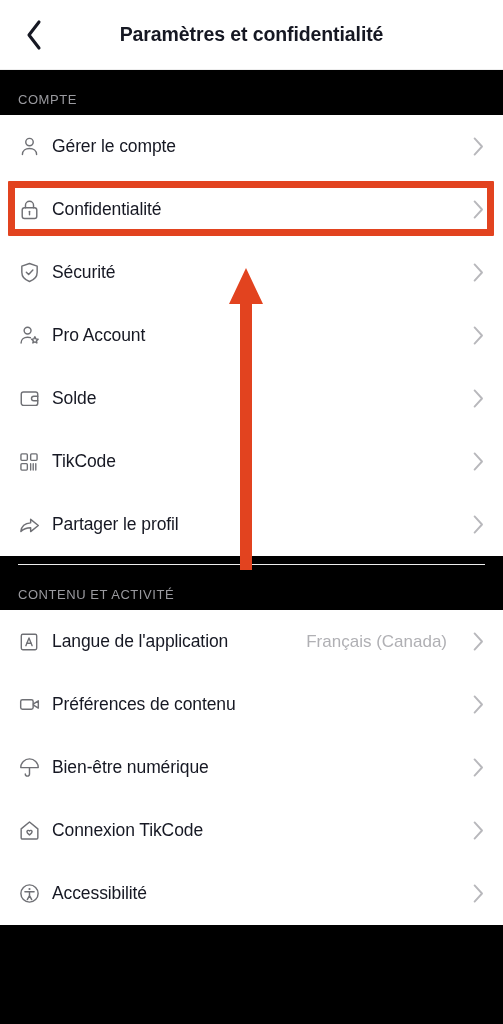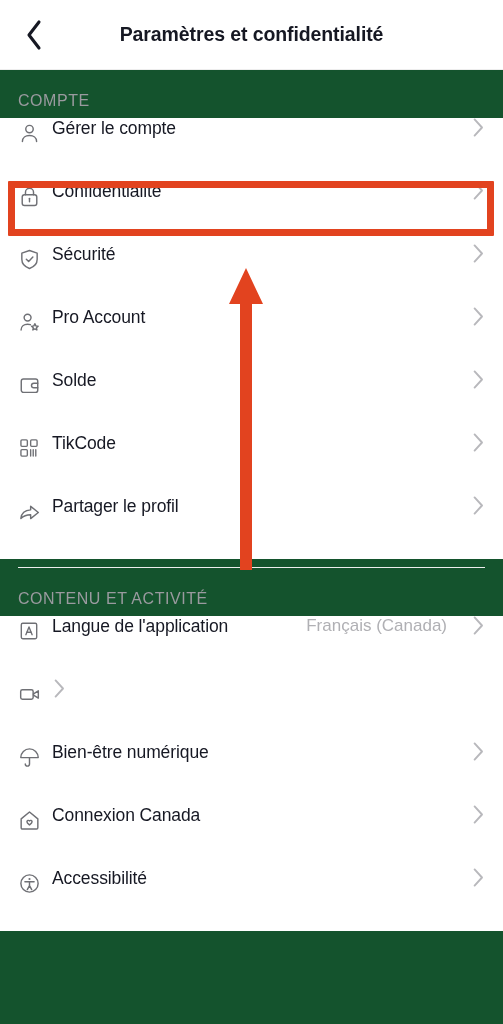--- a/index.html
+++ b/index.html
@@ -10,21 +10,21 @@
     height: 1024px;
     background: #ffffff;
     font-family: "Liberation Sans", sans-serif;
     -webkit-font-smoothing: antialiased;
   }
 
   #screen {
     position: relative;
     width: 503px;
     height: 1024px;
-    background: #14532d;
+    background: #000000;
     overflow: hidden;
   }
 
   
   .header {
     position: relative;
     height: 70px;
     display: flex;
     align-items: center;
     background: #ffffff;
@@ -50,37 +50,37 @@
     text-align: center;
     font-size: 19.5px;
     font-weight: bold;
     color: #161823;
     letter-spacing: -0.1px;
   }
 
   
   .section-label {
     padding: 22px 18px 8px 18px;
-    font-size: 16px;
+    font-size: 13px;
     color: #9a9a9f;
     letter-spacing: 0.55px;
     text-transform: uppercase;
   }
 
   .section-divider {
     height: 1px;
     background: #ededed;
     margin: 8px 18px 0 18px;
   }
 
   
   .row {
     position: relative;
     display: flex;
-    align-items: flex-start;
+    align-items: center;
     height: 63px;
     padding: 0 18px 0 18px;
     background: #ffffff;
     cursor: pointer;
   }
 
   .row-icon {
     flex: 0 0 34px;
     width: 34px;
     height: 30px;
@@ -298,20 +298,21 @@
     </div>
 
 
     <div class="row">
       <span class="row-icon">
         <svg width="23" height="23" viewBox="0 0 24 24" fill="none" stroke="currentColor" stroke-width="1.5" stroke-linecap="round" stroke-linejoin="round">
           <rect x="2.8" y="7" width="13" height="10" rx="1.8"></rect>
           <path d="M16.2 11.3 21.2 8.2v7.6l-5-3.1z"></path>
         </svg>
       </span>
+      <span class="row-label">Préférences de contenu</span>
       <span class="row-chevron">
         <svg width="11" height="19" viewBox="0 0 11 19" fill="none">
           <path d="M1.6 1.4 L9 9.5 L1.6 17.6" stroke="currentColor" stroke-width="1.9" stroke-linecap="round" stroke-linejoin="round"></path>
         </svg>
       </span>
     </div>
 
     <div class="row">
       <span class="row-icon">
         <svg width="23" height="23" viewBox="0 0 24 24" fill="none" stroke="currentColor" stroke-width="1.5" stroke-linecap="round" stroke-linejoin="round">
@@ -327,21 +328,21 @@
       </span>
     </div>
 
     <div class="row">
       <span class="row-icon">
         <svg width="23" height="23" viewBox="0 0 24 24" fill="none" stroke="currentColor" stroke-width="1.5" stroke-linecap="round" stroke-linejoin="round">
           <path d="M3.3 10.3 12 3.2l8.7 7.1v9.3a1.3 1.3 0 0 1-1.3 1.3H4.6a1.3 1.3 0 0 1-1.3-1.3z"></path>
           <path d="M12 16.6c-1.6-1.2-2.7-2-2.7-3.2a1.55 1.55 0 0 1 2.7-1 1.55 1.55 0 0 1 2.7 1c0 1.2-1.1 2-2.7 3.2z"></path>
         </svg>
       </span>
-      <span class="row-label">Connexion Canada</span>
+      <span class="row-label">Connexion TikCode</span>
       <span class="row-chevron">
         <svg width="11" height="19" viewBox="0 0 11 19" fill="none">
           <path d="M1.6 1.4 L9 9.5 L1.6 17.6" stroke="currentColor" stroke-width="1.9" stroke-linecap="round" stroke-linejoin="round"></path>
         </svg>
       </span>
     </div>
 
     <div class="row clipped">
       <span class="row-icon">
         <svg width="23" height="23" viewBox="0 0 24 24" fill="none" stroke="currentColor" stroke-width="1.5" stroke-linecap="round" stroke-linejoin="round">

